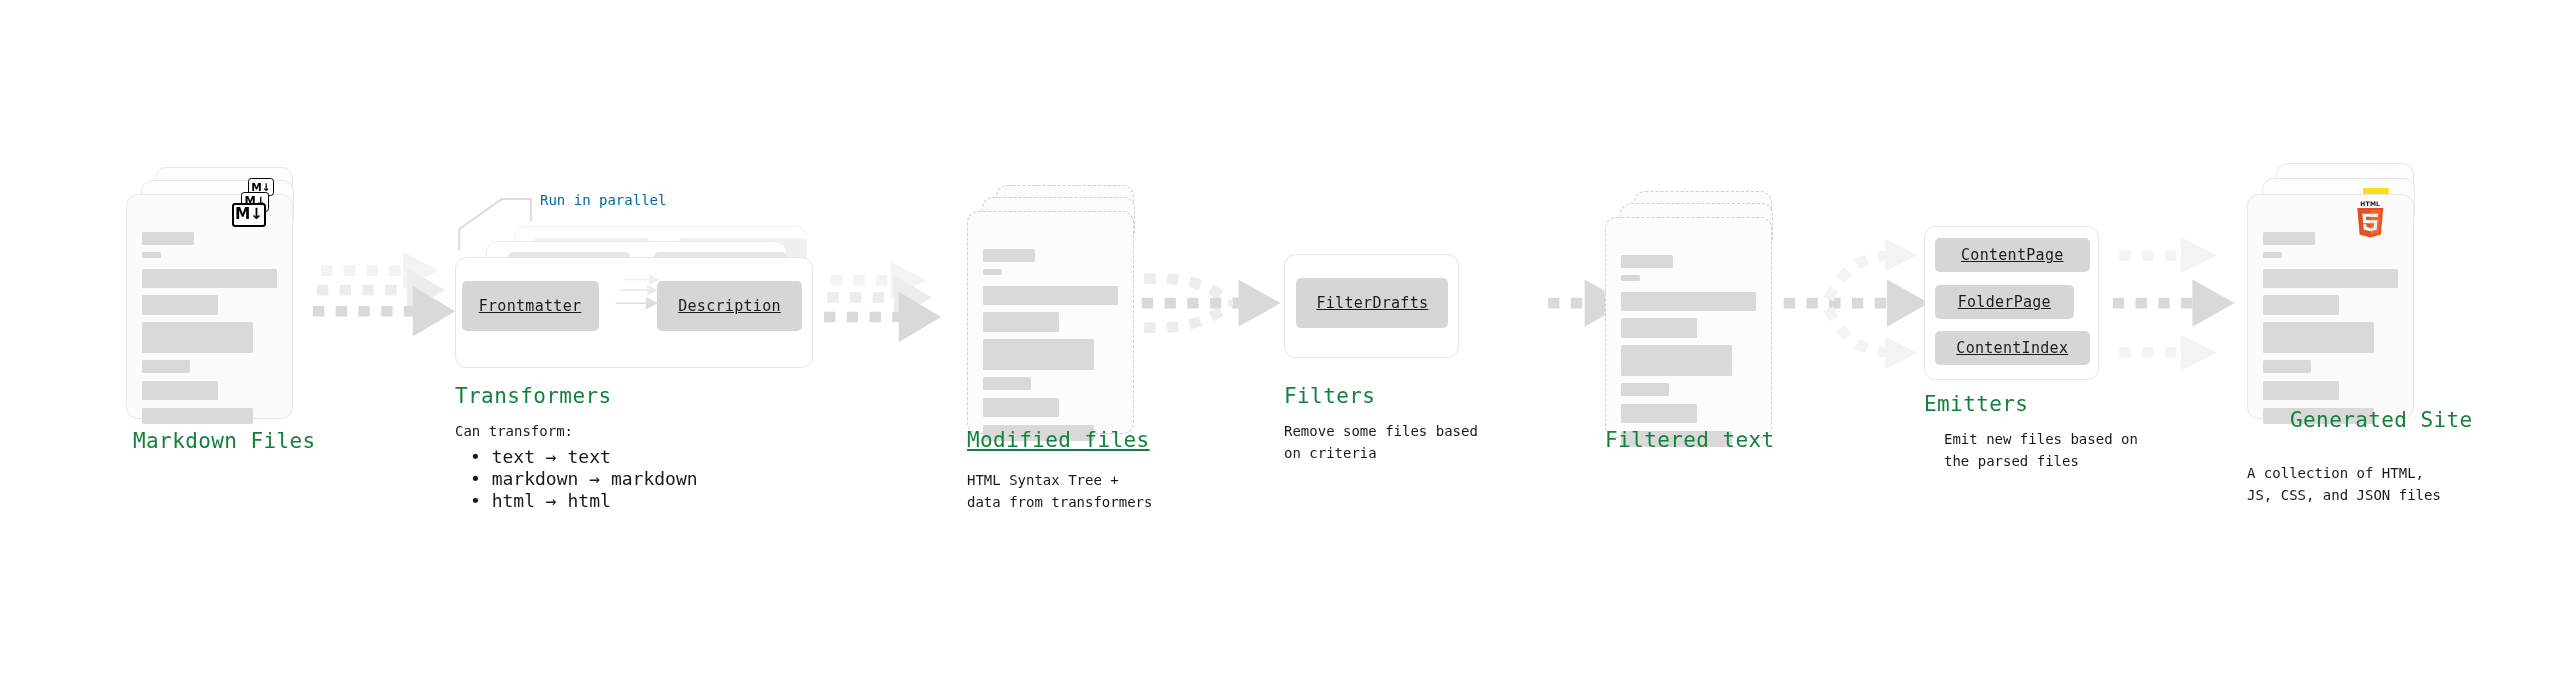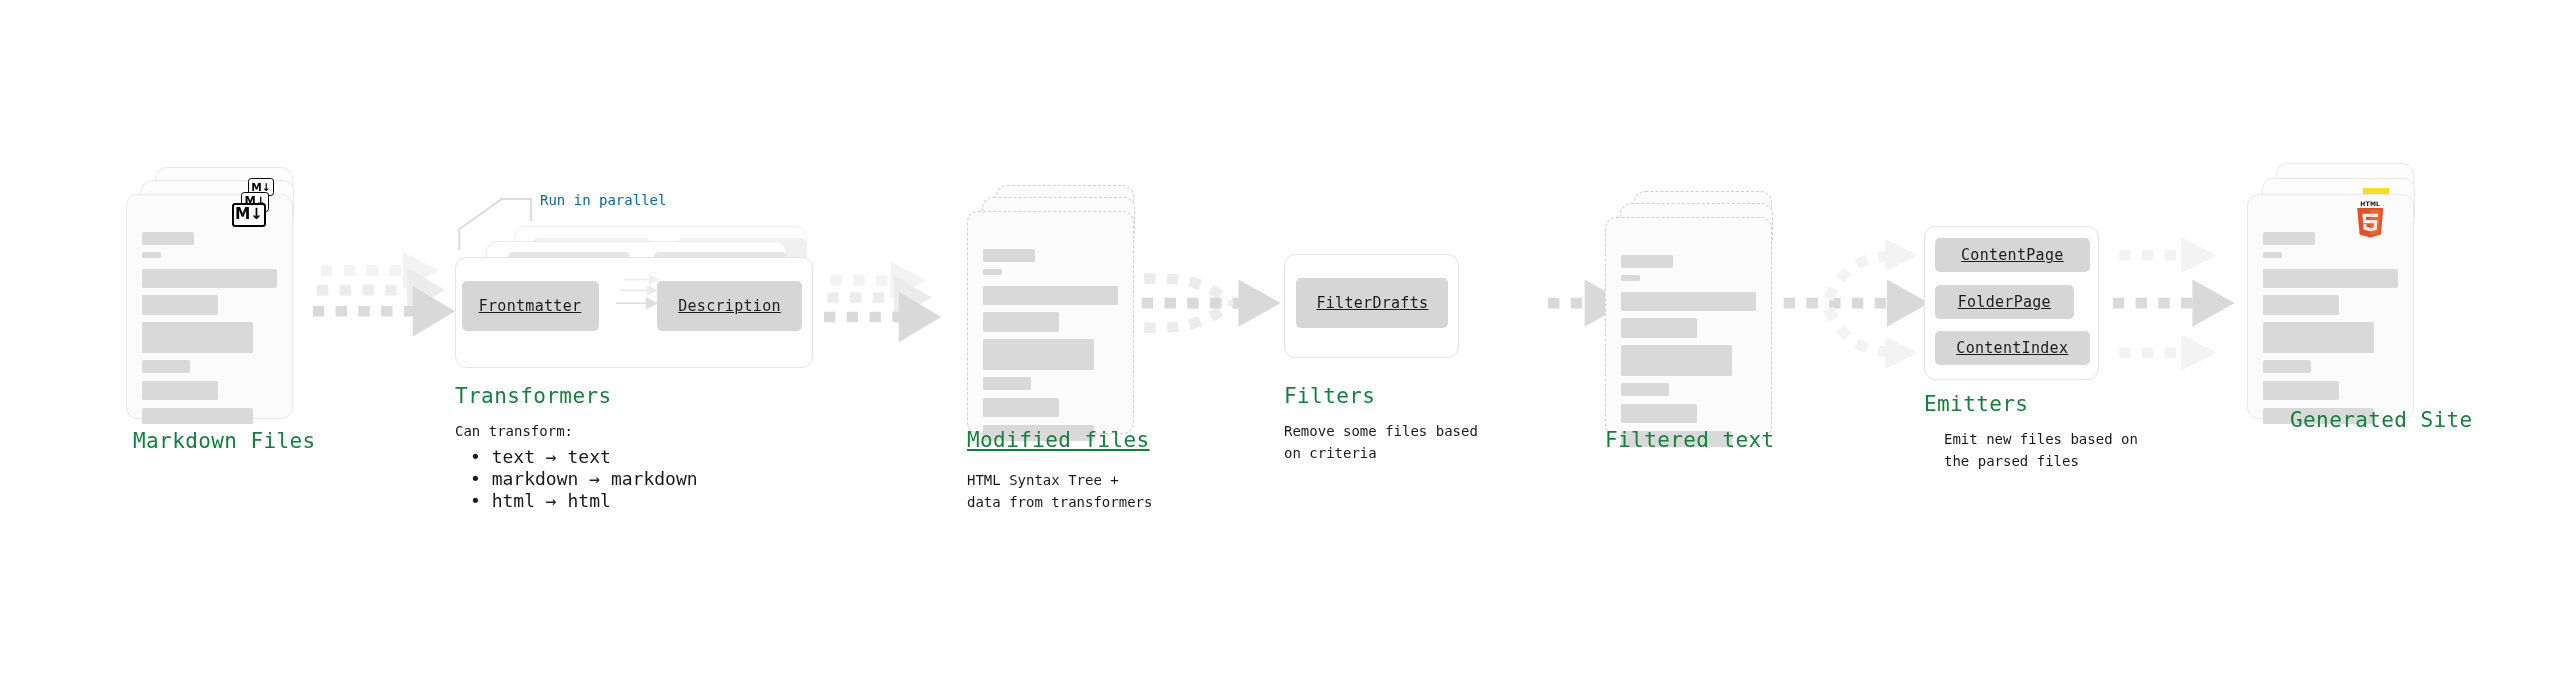--- a/index.html
+++ b/index.html
@@ -316,15 +316,17 @@
         <path d="M0 0 h32 l-2.9 32.6 L16 36.5 L2.9 32.6 Z" fill="#e34f26"></path>
         <path d="M16 2.6 v31.3 l10.6 -3.1 L29 2.6 Z" fill="#ef652a"></path>
         <path d="M16 14.8 H10.9 l-0.35 -3.9 H16 V7.1 H6.3 l0.1 1.05 0.95 10.6 H16 Z
                  M16 24.6 l-0.02 0.01 -4.46 -1.2 -0.29 -3.2 H7.4 l0.56 6.3 8.02 2.22 0.02 -0.01 Z" fill="#ffffff"></path>
         <path d="M15.98 14.8 v3.95 h4.75 l-0.45 5 -4.3 1.16 v4.12 l7.9 -2.19 0.06 -0.65 0.9 -10.14 0.1 -1.05 Z
                  M15.98 7.1 v3.9 h9.35 l0.08 -0.87 0.18 -2.0 0.09 -1.03 Z" fill="#ebebeb"></path>
       </g>
     </svg>
   </div>
   <div class="title" style="left:2247px; top:408px;margin-left:43px;">Generated Site</div>
+  <div class="subtitle" style="left:2247px; top:463px;">A collection of HTML,
+JS, CSS, and JSON files</div>
 
 </div>
 
 
 </body></html>

